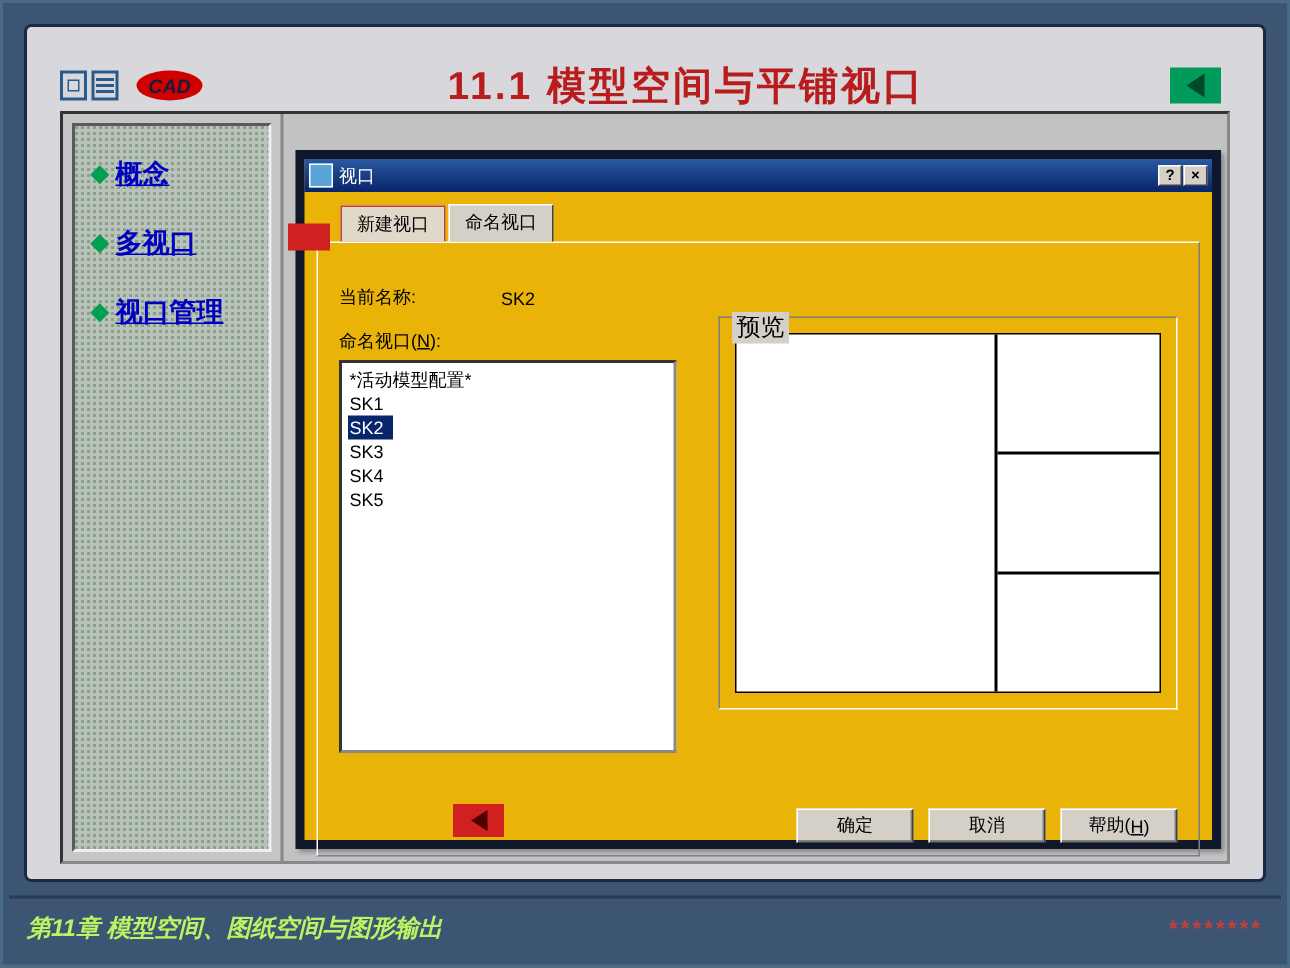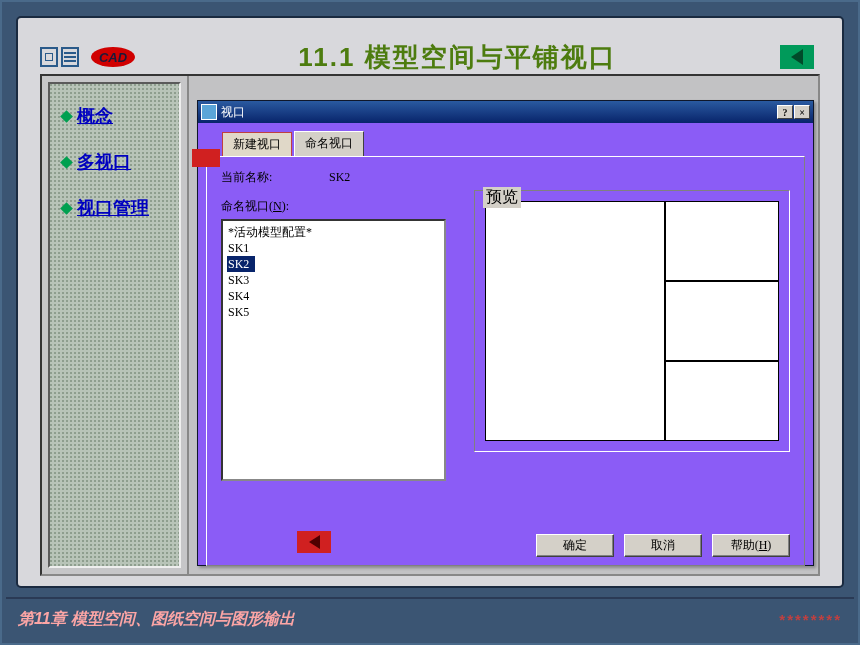--- a/index.html
+++ b/index.html
@@ -8,48 +8,48 @@
 .outer-frame { width: 860px; height: 645px; background: #3b5573; border: 2px solid #4a6a8a; position: relative; }
 .inner-frame { position: absolute; left: 14px; top: 14px; right: 14px; bottom: 55px; background: #d8d8dc; border: 2px solid #1a2a40; border-radius: 5px; }
 
 .header-bar { position: absolute; left: 22px; top: 20px; right: 22px; height: 38px; display: flex; align-items: center; }
 .header-icons { display: flex; gap: 3px; }
 .header-square { width: 18px; height: 20px; border: 2px solid #2a5a8a; background: #d8d8dc; display: flex; align-items: center; justify-content: center; }
 .header-lines { display: flex; flex-direction: column; gap: 2px; align-items: center; justify-content: center; }
 .header-lines div { width: 12px; height: 2px; background: #2a5a8a; }
 .cad-logo { margin-left: 12px; background: #d00000; color: #d00; width: 44px; height: 20px; border-radius: 50%; display: flex; align-items: center; justify-content: center; font-style: italic; font-weight: bold; font-size: 13px; position: relative; }
 .cad-logo span { color: #1a1a3a; position: relative; z-index: 2; }
-.header-title { flex: 1; text-align: center; font-size: 26px; font-weight: bold; color: #4d7c0f; letter-spacing: 2px; }
+.header-title { flex: 1; text-align: center; font-size: 26px; font-weight: bold; color: #b91c1c; letter-spacing: 2px; }
 .nav-btn { width: 34px; height: 24px; background: #009a5a; display: flex; align-items: center; justify-content: center; margin-right: 6px; }
 .nav-btn-arrow { width: 0; height: 0; border-right: 12px solid #004a2a; border-top: 8px solid transparent; border-bottom: 8px solid transparent; }
 
 .content-area { position: absolute; left: 22px; top: 56px; right: 22px; bottom: 10px; background: #c6c6c8; border: 2px inset #888; display: flex; }
 
 .sidebar { width: 145px; background: #c6c6c8; position: relative; overflow: hidden; }
 .sidebar-texture { position: absolute; inset: 6px; background: #b8c4b8; background-image: radial-gradient(circle at 1px 1px, rgba(80,100,80,0.4) 1px, transparent 0); background-size: 4px 4px; border: 2px solid #5a5a5a; border-right-color: #eee; border-bottom-color: #eee; }
 .sidebar-links { position: absolute; top: 28px; left: 20px; display: flex; flex-direction: column; gap: 22px; }
 .sidebar-link { display: flex; align-items: center; gap: 6px; }
 .sidebar-bullet { width: 9px; height: 9px; background: #00a050; transform: rotate(45deg); }
 .sidebar-text { color: #0000c0; font-size: 18px; font-weight: bold; text-decoration: underline; cursor: pointer; }
 .red-marker { position: absolute; top: 73px; left: 150px; width: 28px; height: 18px; background: #d02020; z-index: 5; }
 
 .main-area { flex: 1; background: #c2c2c4; position: relative; border-left: 2px solid #888; }
 
-.dialog { position: absolute; left: 8px; top: 24px; right: 4px; bottom: 8px; background: #8b5cf6; border: 1px solid #0f172a; box-shadow: 2px 2px 3px rgba(0,0,0,0.3); font-family: Liberation Serif, serif; }
+.dialog { position: absolute; left: 8px; top: 24px; right: 4px; bottom: 8px; background: #eab308; border: 6px solid #0f172a; box-shadow: 2px 2px 3px rgba(0,0,0,0.3); }
 .dialog-titlebar { height: 22px; background: linear-gradient(to bottom, #2a5aa0, #08246b); display: flex; align-items: center; padding: 0 3px; }
 .dialog-icon { width: 16px; height: 16px; background: #5aa5d8; border: 1px solid #fff; margin-right: 4px; }
 .dialog-title { color: #fff; font-size: 12px; flex: 1; }
 .dialog-btns { display: flex; gap: 1px; }
 .dialog-btn { width: 16px; height: 14px; background: #d4d0c8; border: 1px solid #fff; border-right-color: #404040; border-bottom-color: #404040; font-size: 10px; display: flex; align-items: center; justify-content: center; font-weight: bold; cursor: pointer; }
 
 .tabs { display: flex; padding: 8px 8px 0 24px; font-size: 12px; }
 .tab { padding: 3px 10px; background: #d4d0c8; border: 1px solid #888; border-bottom: none; cursor: pointer; margin-right: 2px; }
 .tab.inactive { background: #e0d8c8; border: 1px solid #c04040; position: relative; top: 1px; text-align: center; }
 .tab.active { border-color: #fff #404040 #d4d0c8 #fff; position: relative; top: 0; z-index: 2; }
-.tab-panel { margin: 0 8px 6px 8px; border: 1px solid #fff; border-top-color: #fff; border-left-color: #fff; border-right-color: #808080; border-bottom-color: #808080; padding: 12px 14px; height: 410px; position: relative; }
+.tab-panel { margin: 0 8px 6px 8px; border: 1px solid #fff; border-top-color: #fff; border-left-color: #fff; border-right-color: #808080; border-bottom-color: #808080; padding: 28px 14px; height: 410px; position: relative; }
 
 .field-row { display: flex; align-items: center; font-size: 12px; margin-bottom: 12px; }
 .field-label { width: 108px; }
 .field-value { }
 
 .list-section { display: flex; gap: 28px; }
 .list-col { flex: 0 0 225px; }
 .list-label { font-size: 12px; margin-bottom: 4px; }
 .list-label .u { text-decoration: underline; }
 .listbox { width: 225px; height: 262px; background: #fff; border: 2px inset #888; padding: 3px 4px; font-size: 12px; overflow: auto; }
@@ -67,21 +67,21 @@
 
 .bottom-nav { position: absolute; left: 90px; bottom: 12px; }
 .bottom-nav-btn { width: 34px; height: 22px; background: #d02020; display: flex; align-items: center; justify-content: center; cursor: pointer; }
 .bottom-nav-arrow { width: 0; height: 0; border-right: 11px solid #500000; border-top: 7px solid transparent; border-bottom: 7px solid transparent; }
 
 .dialog-buttons { position: absolute; right: 14px; bottom: 8px; display: flex; gap: 10px; }
 .dlg-btn { width: 78px; height: 23px; background: #d4d0c8; border: 1px solid #fff; border-right-color: #404040; border-bottom-color: #404040; box-shadow: inset -1px -1px 0 #808080; font-size: 12px; cursor: pointer; display: flex; align-items: center; justify-content: center; text-align: center; }
 .dlg-btn .u { text-decoration: underline; }
 
 .footer { position: absolute; left: 4px; right: 4px; bottom: 4px; height: 42px; background: #3b5573; border-top: 2px solid #2a3a55; display: flex; align-items: center; padding: 0 12px; }
-.footer-text { color: #fca5a5; font-size: 16px; font-weight: bold; font-style: italic; }
+.footer-text { color: #bef264; font-size: 16px; font-weight: bold; font-style: italic; }
 .footer-stars { margin-left: auto; color: #c04040; font-size: 15px; font-weight: bold; letter-spacing: 2px; }
 </style>
 </head>
 <body>
 
 <div class="outer-frame">
   <div class="inner-frame">
 
     <div class="header-bar">
       <div class="header-icons">

